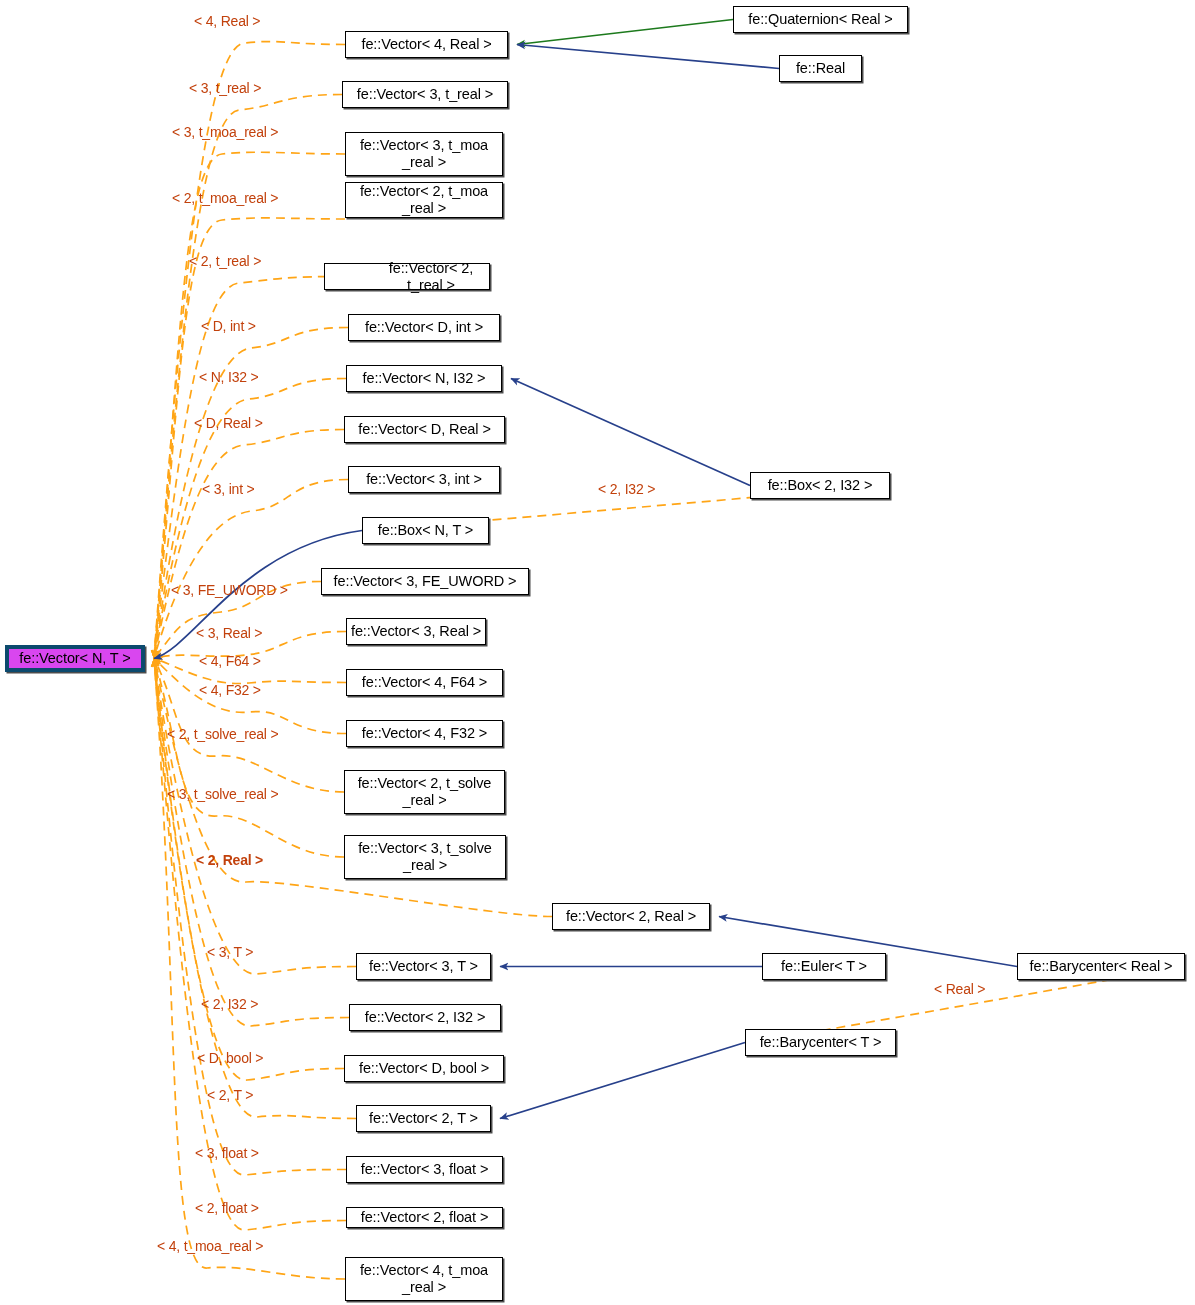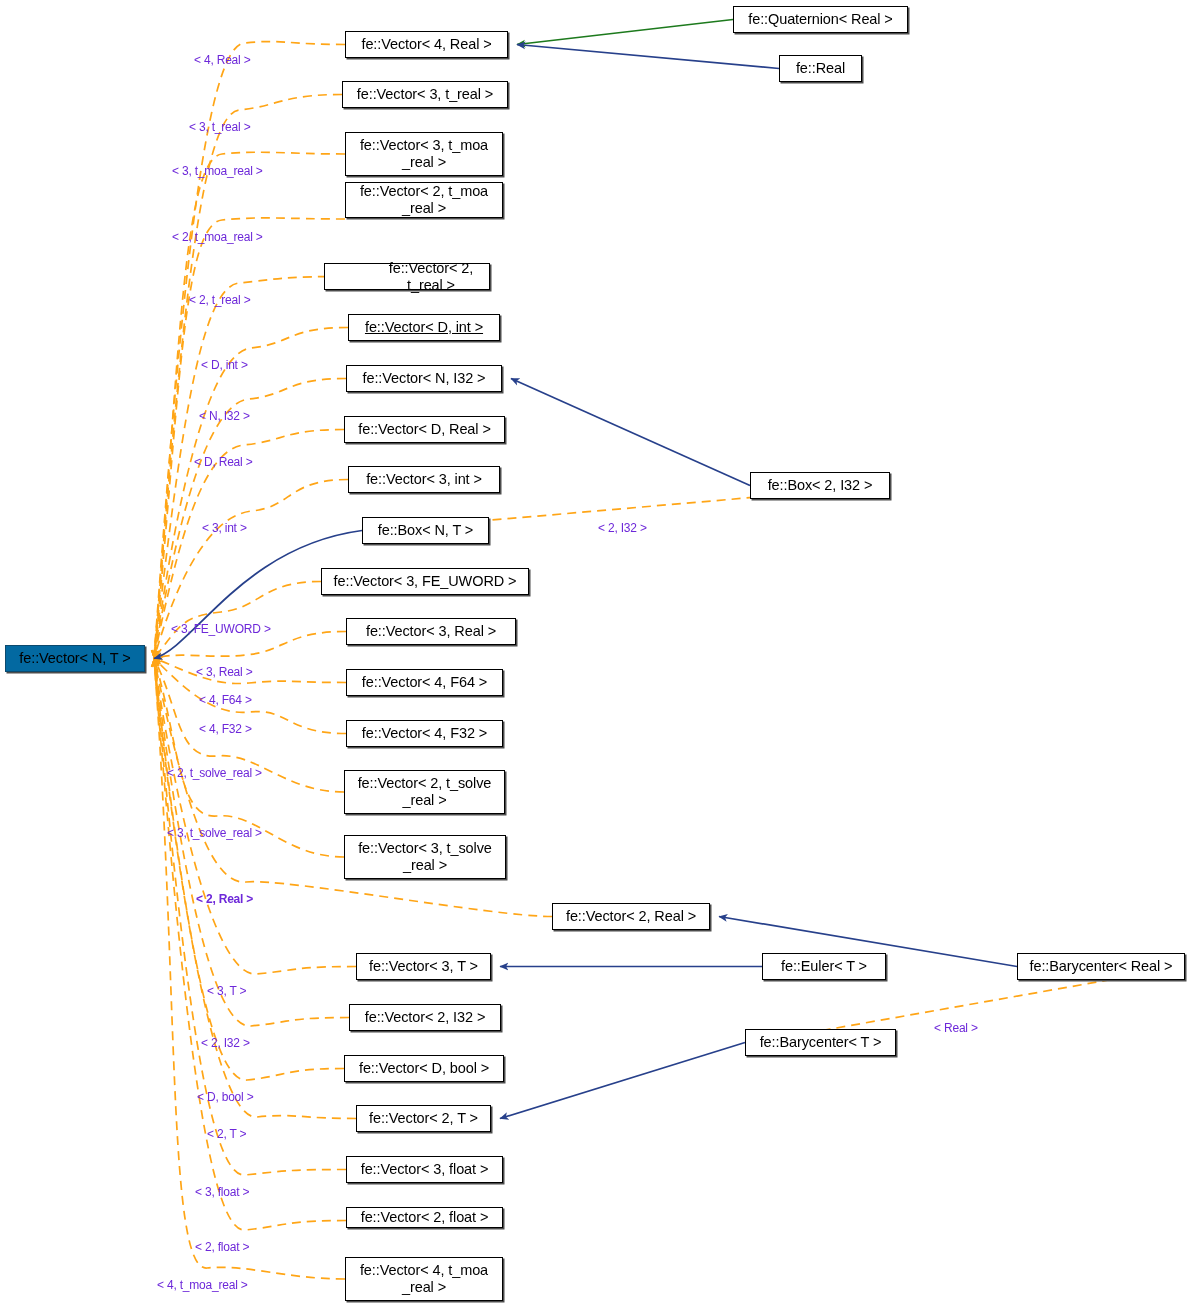--- a/index.html
+++ b/index.html
@@ -33,30 +33,29 @@
     line-height: 17px;
     text-align: center;
     display: flex;
     align-items: center;
     justify-content: center;
     white-space: pre-line;
     box-shadow: 1.5px 1.5px 0 0 #4d4d4d;
     letter-spacing: -0.1px;
   }
   .node.root {
-    background: #0369a1;
-    border: 1px solid #0c4a6e;
+    background: #d946ef;
+    border: 4px solid #0c4a6e;
   }
   .edge-label {
     position: absolute;
-    font-size: 12px;
-    color: #6d28d9;
+    font-size: 14px;
+    color: #c2410c;
     white-space: nowrap;
     letter-spacing: -0.2px;
-    margin-top: 40px;
   }
 </style>
 </head>
 <body>
 
 <div id="canvas">
   <svg id="edge-layer" viewBox="0 0 1195 1305" xmlns="http://www.w3.org/2000/svg">
       <defs>
         <marker id="arr-tpl" markerWidth="9" markerHeight="9" refX="8.4" refY="4.5" orient="auto" markerUnits="userSpaceOnUse">
           <path d="M0,0.6 L9,4.5 L0,8.4 L2.3,4.5 Z" fill="#ffa516"></path>
@@ -104,28 +103,28 @@
 <div class="node root" style="left: 5px; top: 645px; width: 140px; height: 27px;">fe::Vector&lt; N, T &gt;</div>
     <div class="node" style="left: 345px; top: 31px; width: 163px; height: 27px;">fe::Vector&lt; 4, Real &gt;</div>
     <div class="node" style="left: 733px; top: 6px; width: 175px; height: 27px;">fe::Quaternion&lt; Real &gt;</div>
     <div class="node" style="left: 779px; top: 55px; width: 83px; height: 27px;">fe::Real</div>
     <div class="node" style="left: 342px; top: 81px; width: 166px; height: 27px;">fe::Vector&lt; 3, t_real &gt;</div>
     <div class="node" style="left: 345px; top: 132px; width: 158px; height: 44px;">fe::Vector&lt; 3, t_moa
 _real &gt;</div>
     <div class="node" style="left: 345px; top: 182px; width: 158px; height: 36px;">fe::Vector&lt; 2, t_moa
 _real &gt;</div>
     <div class="node" style="left: 324px; top: 263px; width: 166px; height: 27px; padding-left: 48px;">fe::Vector&lt; 2, t_real &gt;</div>
-    <div class="node" style="left: 348px; top: 314px; width: 152px; height: 27px; text-decoration: underline;">fe::Vector&lt; D, int &gt;</div>
+    <div class="node" style="left: 348px; top: 314px; width: 152px; height: 27px;">fe::Vector&lt; D, int &gt;</div>
     <div class="node" style="left: 346px; top: 365px; width: 156px; height: 27px;">fe::Vector&lt; N, I32 &gt;</div>
     <div class="node" style="left: 344px; top: 416px; width: 161px; height: 27px;">fe::Vector&lt; D, Real &gt;</div>
     <div class="node" style="left: 348px; top: 466px; width: 152px; height: 27px;">fe::Vector&lt; 3, int &gt;</div>
     <div class="node" style="left: 362px; top: 517px; width: 127px; height: 27px;">fe::Box&lt; N, T &gt;</div>
     <div class="node" style="left: 750px; top: 472px; width: 140px; height: 27px;">fe::Box&lt; 2, I32 &gt;</div>
     <div class="node" style="left: 321px; top: 568px; width: 208px; height: 27px;">fe::Vector&lt; 3, FE_UWORD &gt;</div>
-    <div class="node" style="left: 346px; top: 618px; width: 170px; height: 27px;">fe::Vector&lt; 3, Real &gt;</div>
+    <div class="node" style="left: 346px; top: 618px; width: 140px; height: 27px;">fe::Vector&lt; 3, Real &gt;</div>
     <div class="node" style="left: 346px; top: 669px; width: 157px; height: 27px;">fe::Vector&lt; 4, F64 &gt;</div>
     <div class="node" style="left: 346px; top: 720px; width: 157px; height: 27px;">fe::Vector&lt; 4, F32 &gt;</div>
     <div class="node" style="left: 344px; top: 770px; width: 161px; height: 44px;">fe::Vector&lt; 2, t_solve
 _real &gt;</div>
     <div class="node" style="left: 344px; top: 835px; width: 162px; height: 44px;">fe::Vector&lt; 3, t_solve
 _real &gt;</div>
     <div class="node" style="left: 552px; top: 903px; width: 158px; height: 27px;">fe::Vector&lt; 2, Real &gt;</div>
     <div class="node" style="left: 356px; top: 953px; width: 135px; height: 27px;">fe::Vector&lt; 3, T &gt;</div>
     <div class="node" style="left: 762px; top: 953px; width: 124px; height: 27px;">fe::Euler&lt; T &gt;</div>
     <div class="node" style="left: 1017px; top: 953px; width: 168px; height: 27px;">fe::Barycenter&lt; Real &gt;</div>

